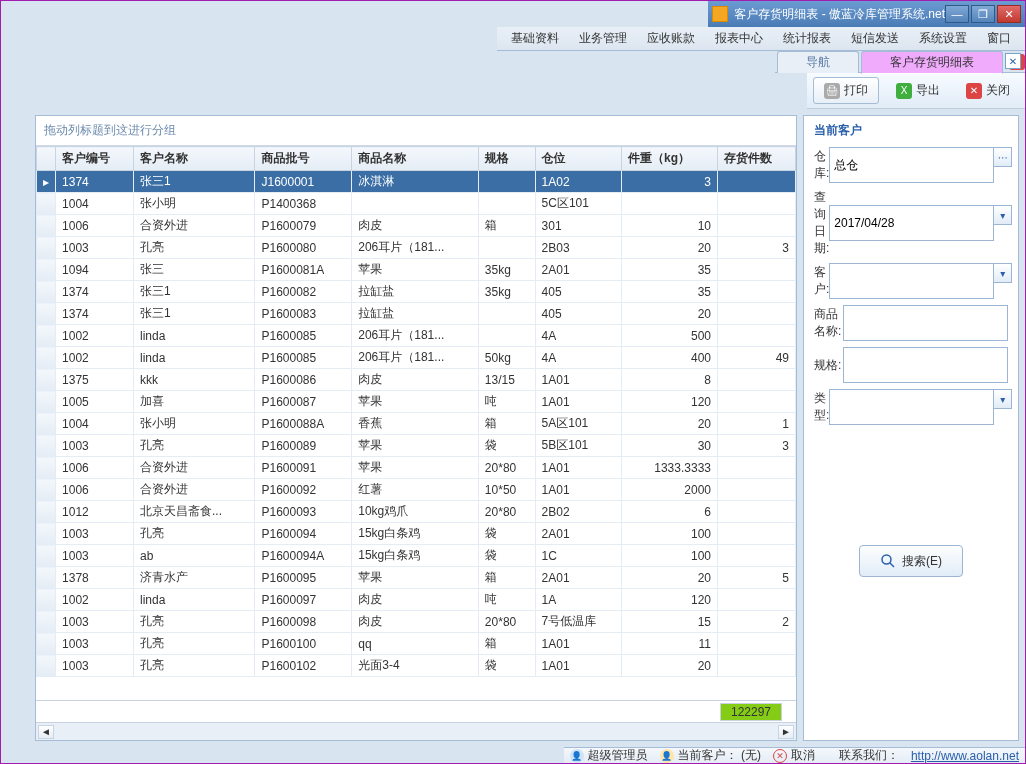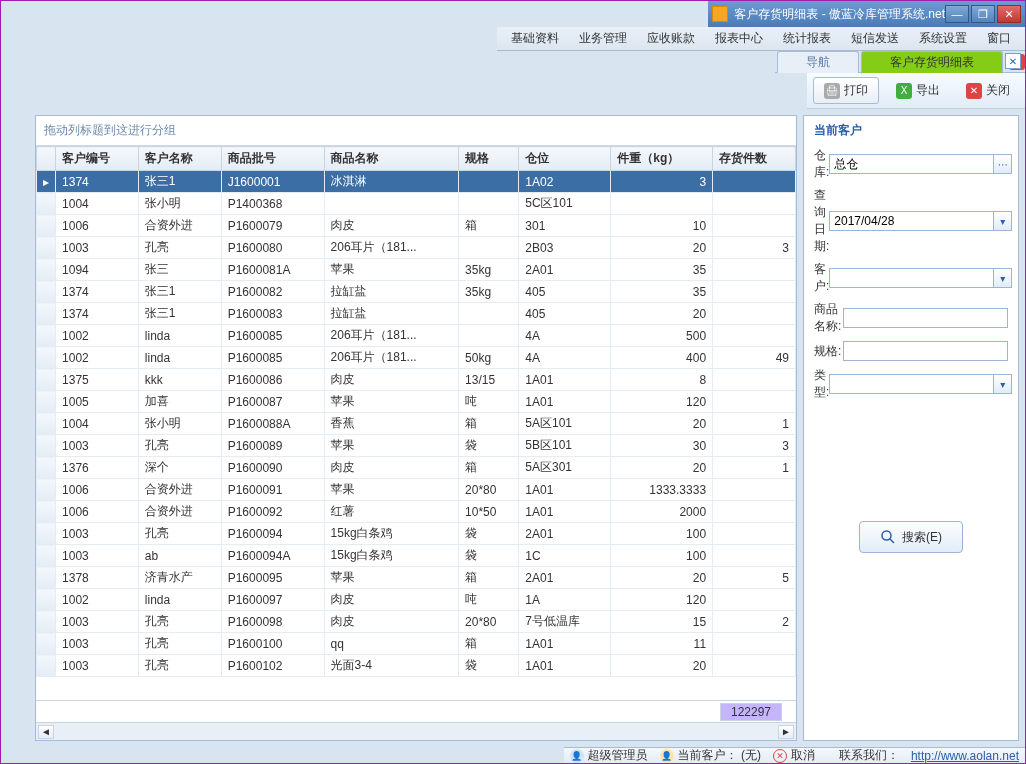--- a/index.html
+++ b/index.html
@@ -8,50 +8,50 @@
 .titlebar { background: linear-gradient(#6b9bd1, #4a7bb5); height: 26px; display: flex; align-items: center; padding: 0 4px; color: #fff; }
 .titlebar .icon { width: 16px; height: 16px; background: #f5a623; border: 1px solid #d88a00; margin-right: 6px; }
 .titlebar .title { flex: 1; font-size: 12px; }
 .titlebar .winbtns { display: flex; gap: 2px; }
 .titlebar .winbtn { width: 24px; height: 18px; border: 1px solid #2d5a8a; background: linear-gradient(#7fa8d4, #5584ba); color: #fff; display: flex; align-items: center; justify-content: center; font-size: 11px; cursor: pointer; }
 .titlebar .winbtn.close { background: linear-gradient(#e26a6a,#c13a2f); border-color: #9a2a21; }
 .menubar { background: linear-gradient(#e8eff7,#dde6f0); height: 24px; border-bottom: 1px solid #a5bcd6; display: flex; align-items: center; padding: 0 4px; }
 .menubar .menuitem { padding: 3px 10px; cursor: pointer; color: #333; }
 .tabstrip { display: flex; align-items: center; height: 22px; background: #d8e4f0; border-bottom: 1px solid #a5bcd6; padding-left: 2px; position: relative; }
 .tab { padding: 2px 28px; border: 1px solid #a5bcd6; border-bottom: none; background: #e8eff7; margin-right: 2px; border-radius: 3px 3px 0 0; color: #5a7aa5; cursor: pointer; }
-.tab.active { background: #84cc16; color: #333; font-weight: normal; border-bottom: 1px solid #fff; position: relative; top: 1px; }
+.tab.active { background: #f0abfc; color: #333; font-weight: normal; border-bottom: 1px solid #fff; position: relative; top: 1px; }
 .tabclose { width: 16px; height: 16px; background: #d44; color: #fff; border-radius: 3px; margin-left: 4px; display: inline-flex; align-items: center; justify-content: center; font-size: 10px; cursor: pointer; }
 .tabstrip .rightbtn { position: absolute; right: 4px; top: 2px; width: 16px; height: 16px; border: 1px solid #7aa3d0; background: #fff; color:#2a5faa; font-size:10px; display:flex; align-items:center; justify-content:center; cursor:pointer;}
 .toolbar { background: linear-gradient(#f7fbff,#e1ecf7); height: 36px; border-bottom: 1px solid #c0ceda; display: flex; align-items: center; padding: 0 6px; gap: 8px; }
 .toolbtn { display: flex; align-items: center; gap: 4px; padding: 3px 8px; border: 1px solid transparent; cursor: pointer; }
 .toolbtn.framed { border: 1px solid #a5bcd6; background: linear-gradient(#fff,#e8eff7); border-radius: 3px; padding: 4px 10px; }
 .toolicon { width: 16px; height: 16px; display: inline-flex; align-items: center; justify-content: center; border-radius: 3px; font-size: 10px; color: #fff;}
 .toolicon.green { background: #3fae3f; }
 .toolicon.red { background: #d44; }
 .toolicon.printer { background: #aaa; }
 .content { flex: 1; display: flex; padding: 6px; gap: 6px; overflow: hidden; }
 .gridpane { flex: 1; border: 1px solid #a5bcd6; background: #fff; display: flex; flex-direction: column; overflow: hidden; }
 .grouparea { color: #6b8aad; padding: 6px 8px; border-bottom: 1px solid #d0dae6; font-size: 12px; }
 .gridwrap { flex: 1; overflow: auto; }
 table.grid { border-collapse: collapse; width: 760px; }
 table.grid th { background: linear-gradient(#f4f8fc,#e4ecf5); border: 1px solid #c8d4e2; padding: 3px 6px; text-align: left; font-weight: bold; color: #333; height: 22px; position: sticky; top: 0;}
 table.grid td { border: 1px solid #e4ecf5; padding: 2px 6px; height: 20px; white-space: nowrap;}
 table.grid tr.selected td { background: #3a6ea5; color: #fff; }
 table.grid td.num { text-align: right; }
 .rowindicator { width: 18px; background: linear-gradient(#f4f8fc,#e4ecf5); border-right: 1px solid #c8d4e2; }
 .footerrow { border-top: 1px solid #c8d4e2; height: 22px; display: flex; justify-content: flex-end; align-items: center; padding-right: 14px; background: #fff; }
-.footerrow .total { border: 1px solid #c8d4e2; padding: 1px 10px; background: #c4b5fd; }
+.footerrow .total { border: 1px solid #c8d4e2; padding: 1px 10px; background: #84cc16; }
 .scrollbtns { height: 18px; background: #e8eff7; border-top: 1px solid #c8d4e2; display:flex; justify-content: space-between; padding: 0 2px; align-items:center;}
 .scrollbtns .arrow { width: 16px; height: 14px; border: 1px solid #c8d4e2; background:linear-gradient(#fff,#e4ecf5); font-size:10px; display:inline-flex; align-items:center; justify-content:center; cursor:pointer;}
 .searchpane { width: 216px; border: 1px solid #a5bcd6; background: #fff; padding: 6px 10px; overflow-y: auto; }
 .searchpane .stitle { color: #2a5faa; font-weight: bold; margin-bottom: 8px; }
 .srow { display: flex; align-items: center; margin-bottom: 6px; }
 .srow label { width: 60px; color: #333; }
 .srow .sinput { flex: 1; display: flex; }
-.srow input { flex: 1; border: 1px solid #9bb5d2; height: 20px; padding: 0 4px; font-size: 12px; min-width: 0; }
+.srow input { flex: 1; border: 1px solid #9bb5d2; height: 36px; padding: 0 4px; font-size: 12px; min-width: 0; }
 .srow .dropbtn { width: 18px; height: 20px; border: 1px solid #9bb5d2; border-left: none; background: linear-gradient(#fff,#e1ecf7); cursor: pointer; display:flex; align-items:center; justify-content:center; color:#2a5faa; font-size:10px;}
 .srow .dropbtn.ellipsis::after{content:"⋯";}
 .searchbtn { display: flex; align-items: center; justify-content: center; gap: 6px; width: 104px; height: 32px; margin: 120px auto 0; border: 1px solid #9bb5d2; background: linear-gradient(#fdfefe,#e1ecf7); border-radius: 4px; cursor: pointer; }
 .magnify { width: 16px; height: 16px; }
 .statusbar { height: 16px; border-top: 1px solid #a5bcd6; background: linear-gradient(#f4f8fc,#e4ecf5); display: flex; align-items: center; padding: 0 6px; gap: 12px; }
 .statusbar .spacer { flex: 1; }
 .statusbar a { color: #2a5faa; text-decoration: underline; }
 .statusicon { width:14px; height:14px; display:inline-flex; align-items:center; justify-content:center; border-radius:50%; font-size:9px; margin-right:4px;}
 </style>
 </head>
@@ -258,49 +258,49 @@
                 <td>孔亮</td>
                 <td>P1600089</td>
                 <td>苹果</td>
                 <td>袋</td>
                 <td>5B区101</td>
                 <td class="num">30</td>
                 <td class="num">3</td>
               </tr>
               <tr>
                 <td class="rowindicator"></td>
-                <td>1376</td>
-                <td>深个</td>
-                <td>P1600090</td>
-                <td>肉皮</td>
-                <td>箱</td>
-                <td>5A区301</td>
-                <td class="num">20</td>
-                <td class="num">1</td>
-              </tr>
-              <tr>
-                <td class="rowindicator"></td>
                 <td>1006</td>
                 <td>合资外进</td>
                 <td>P1600091</td>
                 <td>苹果</td>
                 <td>20*80</td>
                 <td>1A01</td>
                 <td class="num">1333.3333</td>
                 <td class="num"></td>
               </tr>
               <tr>
                 <td class="rowindicator"></td>
                 <td>1006</td>
                 <td>合资外进</td>
                 <td>P1600092</td>
                 <td>红薯</td>
                 <td>10*50</td>
                 <td>1A01</td>
                 <td class="num">2000</td>
+                <td class="num"></td>
+              </tr>
+              <tr>
+                <td class="rowindicator"></td>
+                <td>1012</td>
+                <td>北京天昌斋食...</td>
+                <td>P1600093</td>
+                <td>10kg鸡爪</td>
+                <td>20*80</td>
+                <td>2B02</td>
+                <td class="num">6</td>
                 <td class="num"></td>
               </tr>
               <tr>
                 <td class="rowindicator"></td>
                 <td>1003</td>
                 <td>孔亮</td>
                 <td>P1600094</td>
                 <td>15kg白条鸡</td>
                 <td>袋</td>
                 <td>2A01</td>

